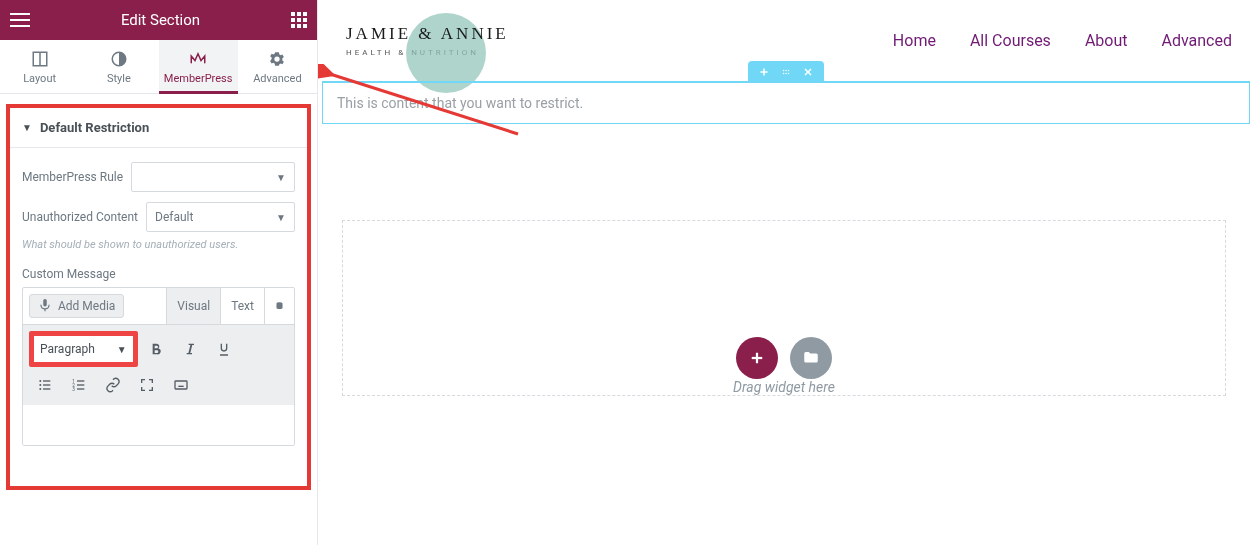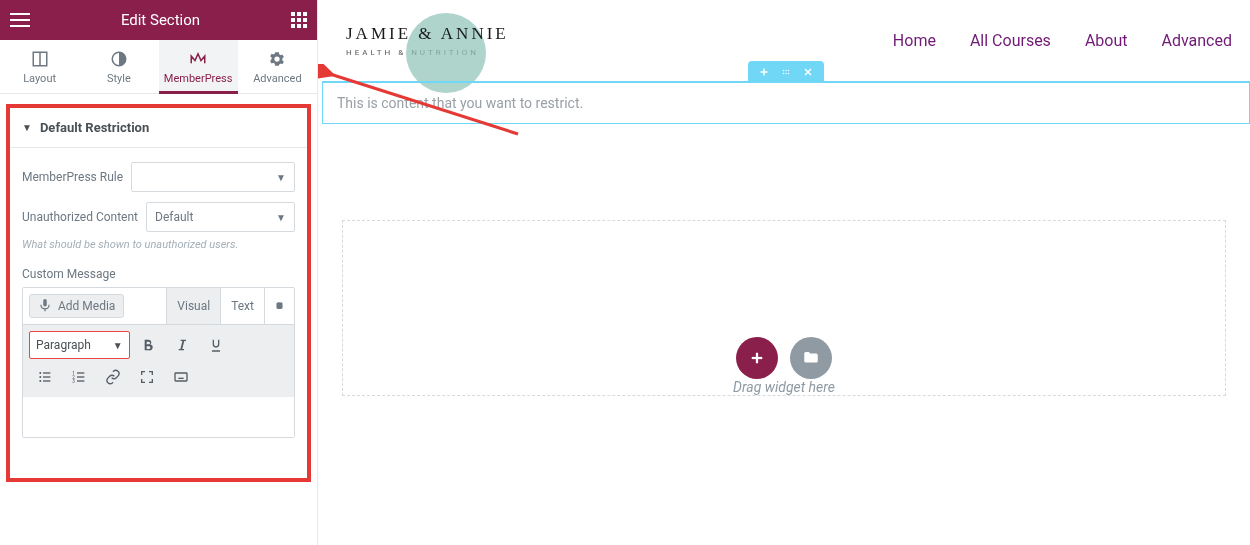--- a/index.html
+++ b/index.html
@@ -46,21 +46,21 @@
   .wysiwyg-top { display: flex; justify-content: space-between; border-bottom: 1px solid #d5dadf; }
   .add-media-btn { display: flex; align-items: center; gap: 6px; background: #eceeef; border: 1px solid #d5dadf; border-radius: 3px; padding: 4px 8px; margin: 6px; font-size: 12px; color: #6d7882; cursor: pointer; }
   .add-media-btn .mic { width: 14px; height: 14px; }
   .editor-tabs { display: flex; align-items: stretch; }
   .editor-tab { padding: 8px 10px; font-size: 12px; color: #6d7882; border-left: 1px solid #d5dadf; cursor: pointer; display: flex; align-items: center; }
   .editor-tab.active { background: #eceeef; }
   .editor-tab.tools { width: 30px; justify-content: center; }
   .wysiwyg-toolbar { background: #eceeef; padding: 6px; }
   .toolbar-row { display: flex; align-items: center; gap: 2px; margin-bottom: 4px; }
   .toolbar-row:last-child { margin-bottom: 0; }
-  .format-select { background: #fff; border: 1px solid #ef4444; height: 28px; padding: 0 6px; font-size: 12px; color: #495157; display: flex; align-items: center; gap: 22px; cursor: pointer; border-radius: 2px; }
+  .format-select { background: #fff; border: 5px solid #ef4444; height: 36px; padding: 0 6px; font-size: 12px; color: #495157; display: flex; align-items: center; gap: 22px; cursor: pointer; border-radius: 2px; }
   .format-select .chev { font-size: 10px; color: #495157; }
   .tb-btn { width: 32px; height: 28px; display: flex; align-items: center; justify-content: center; color: #555d66; cursor: pointer; border-radius: 2px; }
   .tb-btn svg { width: 16px; height: 16px; }
   .editor-body { height: 40px; background: #fff; }
 
   
   .canvas { position: absolute; left: 318px; top: 3px; right: 0; height: 545px; padding: 0; }
 
   
   .arrow-annot { position: absolute; left: 318px; top: 64px; z-index: 10; pointer-events: none; }

